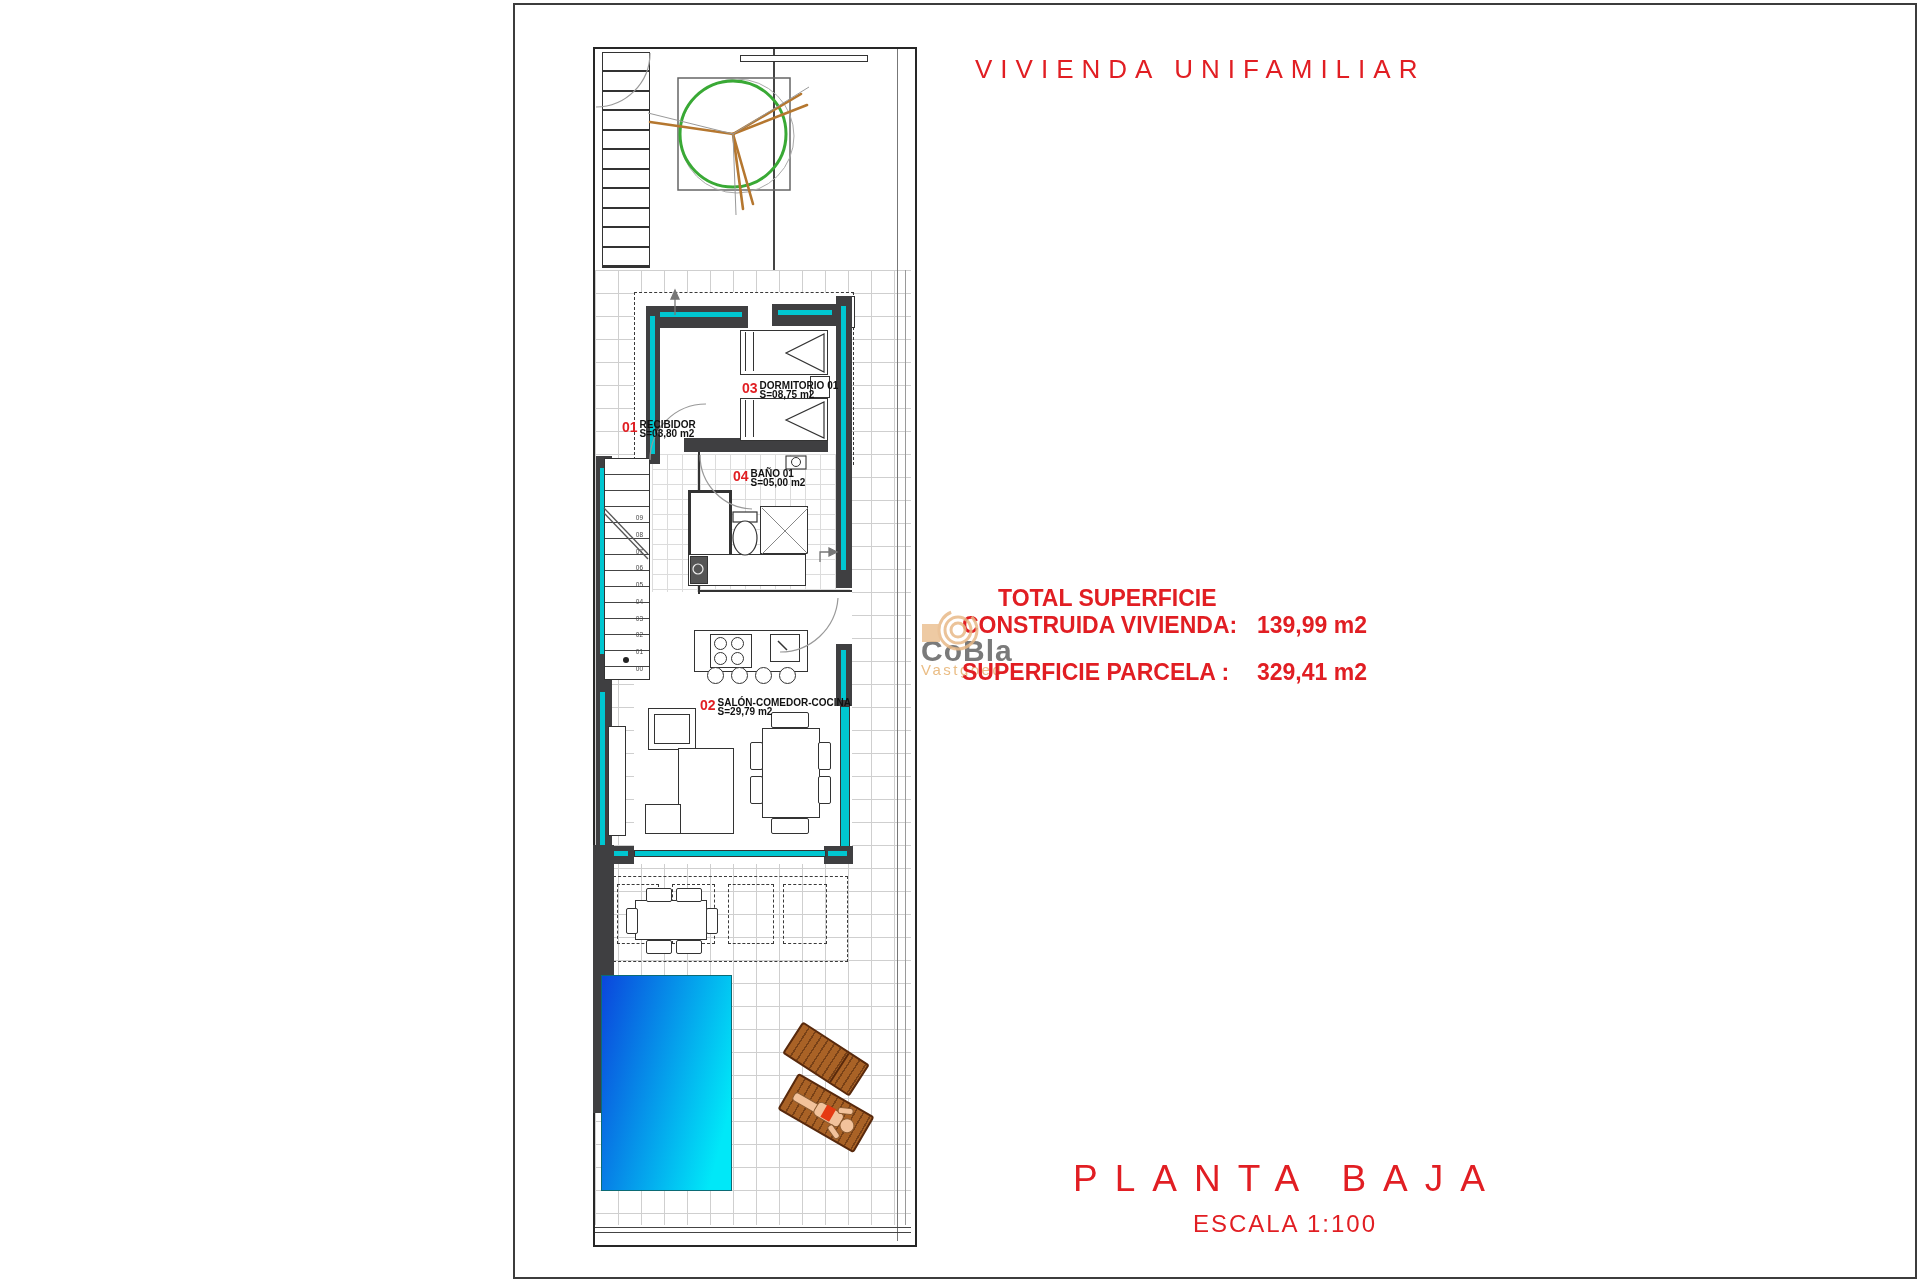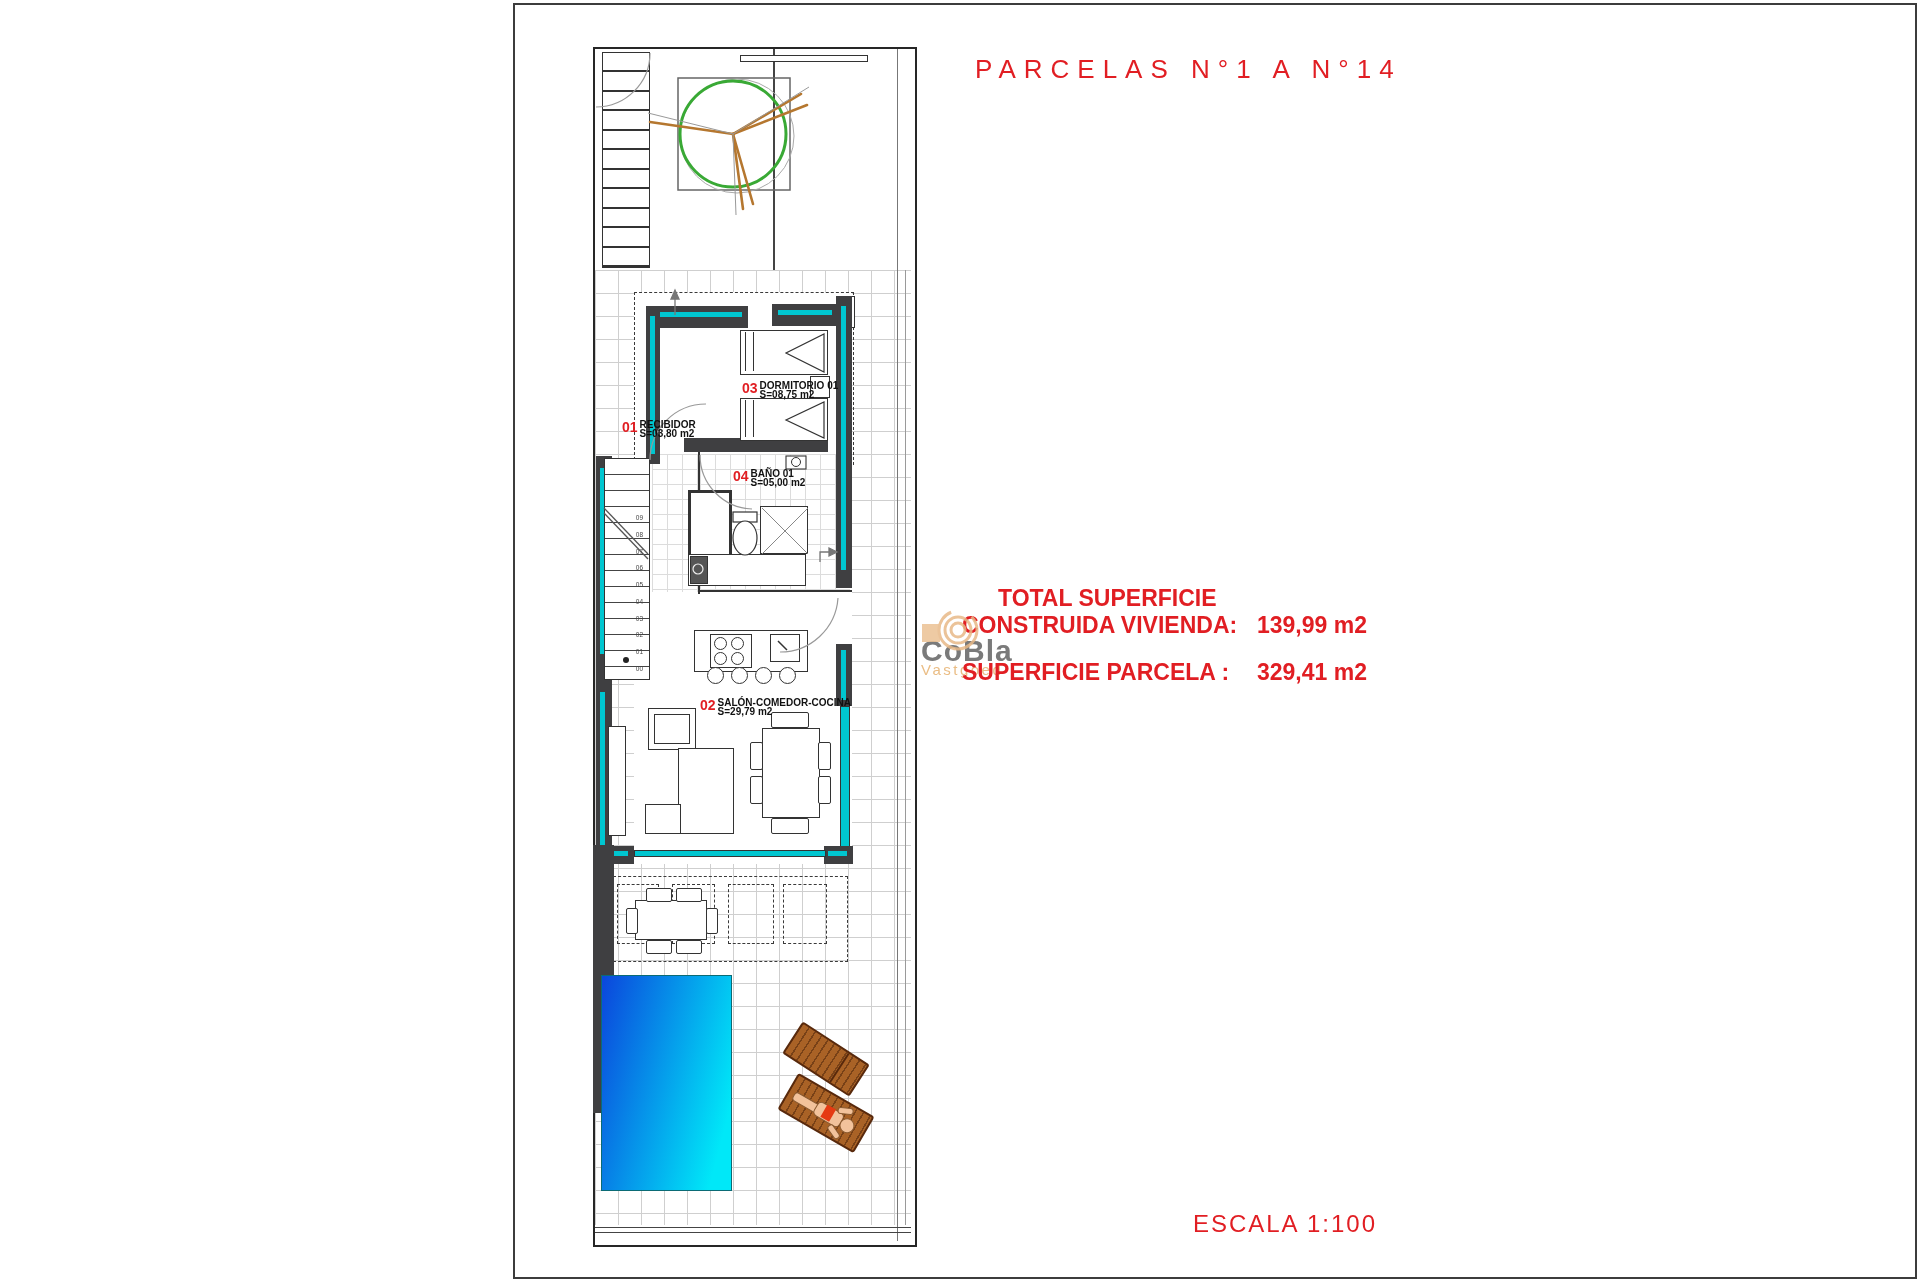--- a/index.html
+++ b/index.html
@@ -269,21 +269,21 @@
   </div>
   <div class="abs rlabel" style="left:700px;top:699px;">
     <span class="rnum">02</span>
     <span class="rtxt">
       <span>SALÓN-COMEDOR-COCINA</span><br>
       <span>S=29,79 m2</span>
     </span>
   </div>
 
   <div class="abs title red" style="left:975px;top:52px;width:400px;">
-    <div>PARCELAS N°1 A N°14</div>
+    <div>VIVIENDA UNIFAMILIAR</div>
   </div>
 
   <div class="abs sumline red" style="left:962px;top:585px;z-index:20;margin-left:36px;">TOTAL SUPERFICIE</div>
   <div class="abs sumline red" style="left:962px;top:612px;z-index:20;">
     <span>CONSTRUIDA VIVIENDA:</span>
   </div>
   <div class="abs sumline red" style="left:1257px;top:612px;z-index:20;">139,99 m2</div>
   <div class="abs sumline red" style="left:962px;top:659px;z-index:20;">
     <span>SUPERFICIE PARCELA :</span>
   </div>
@@ -293,15 +293,16 @@
   <div class="abs wmsub" style="left:921px;top:661px;z-index:19;">Vastgoed</div>
   <svg class="abs" style="left:920px;top:608px;z-index:22;opacity:.85;" width="80" height="46" viewBox="0 0 80 46">
     <rect x="2" y="16" width="18" height="18" fill="#ecc193"></rect>
     <g fill="none" stroke="#e8b988" stroke-width="3" stroke-dasharray="82 22">
       <circle cx="38" cy="22" r="7"></circle>
       <circle cx="38" cy="22" r="13"></circle>
       <circle cx="38" cy="22" r="19"></circle>
     </g>
   </svg>
 
+  <div class="abs plantat red" style="left:1073px;top:1158px;">PLANTA BAJA</div>
   <div class="abs escalat red" style="left:1073px;top:1210px;width:304px;">ESCALA 1:100</div>
 
 </div>
 
 </body></html>

